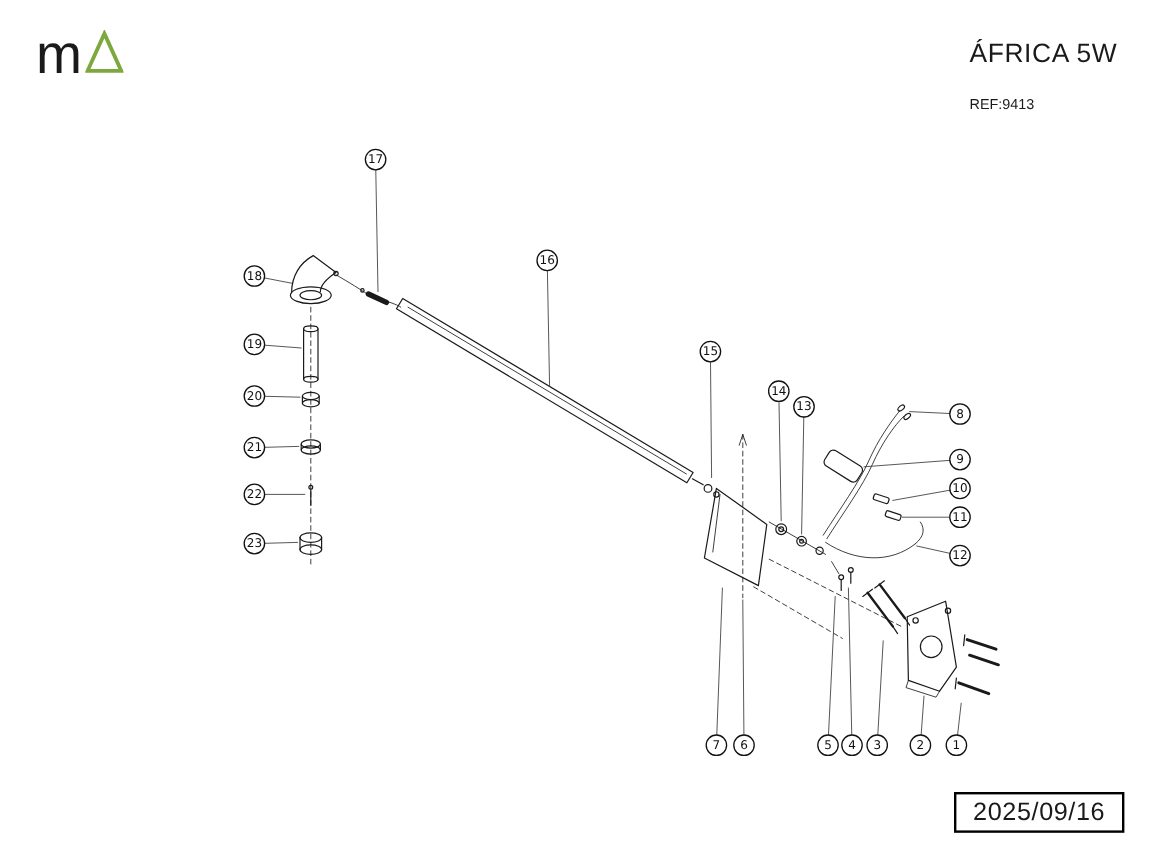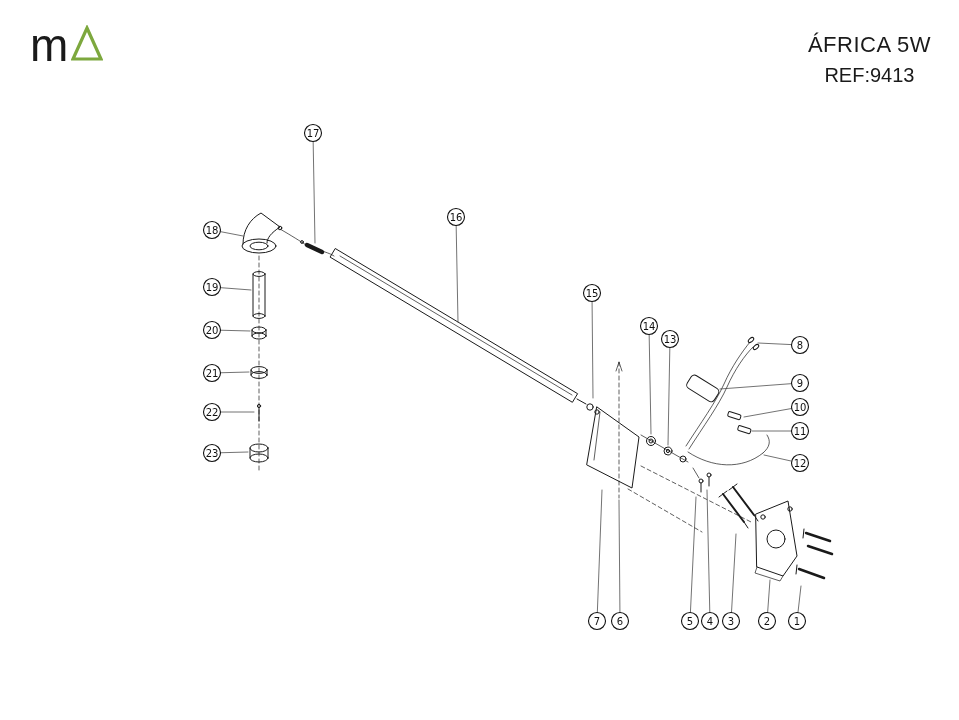--- a/index.html
+++ b/index.html
@@ -2,23 +2,23 @@
 <html><head>
 <meta charset="utf-8">
 <style>
   html,body{margin:0;padding:0;background:#fff;}
   .page{position:relative;width:959px;height:720px;background:#ffffff;overflow:hidden;
         font-family:"Liberation Sans",sans-serif;color:#1a1a1a;}
   
   .logo{position:absolute;left:30px;top:22px;display:flex;align-items:baseline;
         font-size:46px;font-weight:500;letter-spacing:1px;line-height:1;}
   .logo svg{display:inline-block;vertical-align:baseline;margin:0 2px;}
-  .title-block{position:absolute;right:28px;top:32px;text-align:center;}
+  .title-block{position:absolute;right:28px;top:32px;text-align:left;}
   .product-title{font-size:22px;letter-spacing:.5px;}
-  .product-ref{font-size:20px;margin-top:6px;}
+  .product-ref{font-size:12px;margin-top:22px;}
   
   .date-box{position:absolute;right:22px;bottom:26px;border:2px solid #000;
             padding:3px 14px;font-size:21px;letter-spacing:.5px;}
   
   #diagram-svg{position:absolute;left:0;top:0;}
   #diagram-svg path,#diagram-svg line,#diagram-svg circle,
   #diagram-svg ellipse,#diagram-svg rect,#diagram-svg polygon{
       fill:none;stroke:#1a1a1a;stroke-width:1;stroke-linecap:round;stroke-linejoin:round;}
   #diagram-svg .dash{stroke-dasharray:4 3;stroke-width:.7;}
   #diagram-svg .thin{stroke-width:.7;}
@@ -231,14 +231,17 @@
         <text x="731" y="621.5" class="balloon-num">3</text>
         <line x1="767" y1="621" x2="770" y2="580" class="leader"></line>
         <circle cx="767" cy="621" r="8.5" class="balloon"></circle>
         <text x="767" y="621.5" class="balloon-num">2</text>
         <line x1="797" y1="621" x2="801" y2="586" class="leader"></line>
         <circle cx="797" cy="621" r="8.5" class="balloon"></circle>
         <text x="797" y="621.5" class="balloon-num">1</text>
       </g>
   </svg>
 
+  <div class="date-box">
+    <span>2025/09/16</span>
+  </div>
 
 </div>
 
 </body></html>

